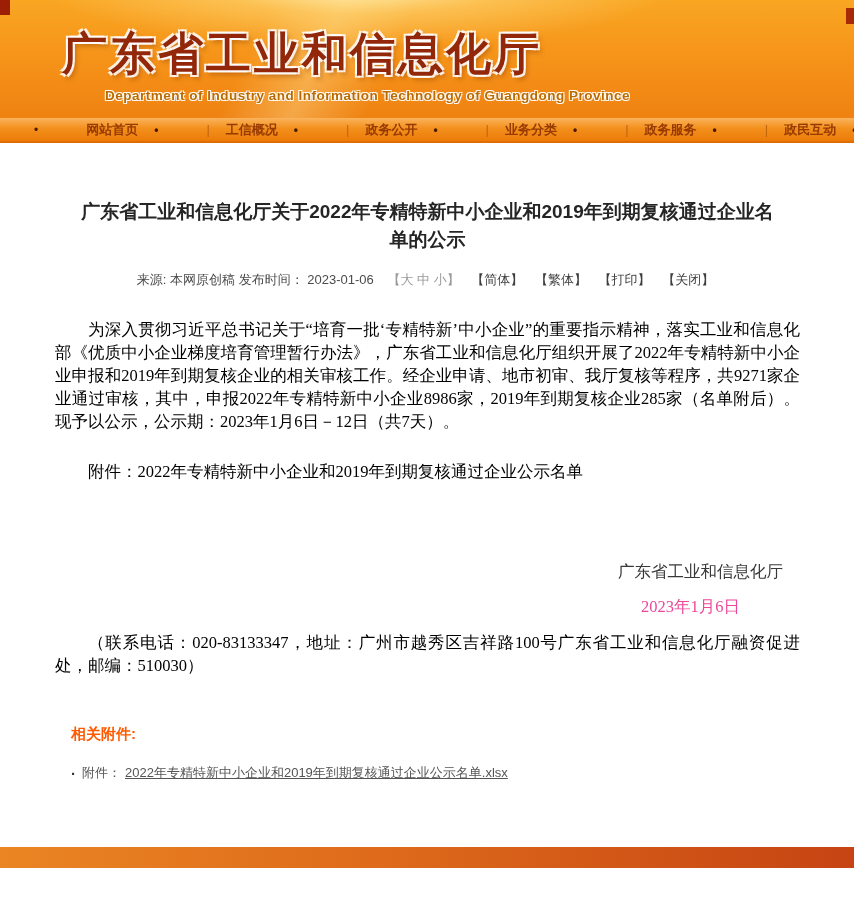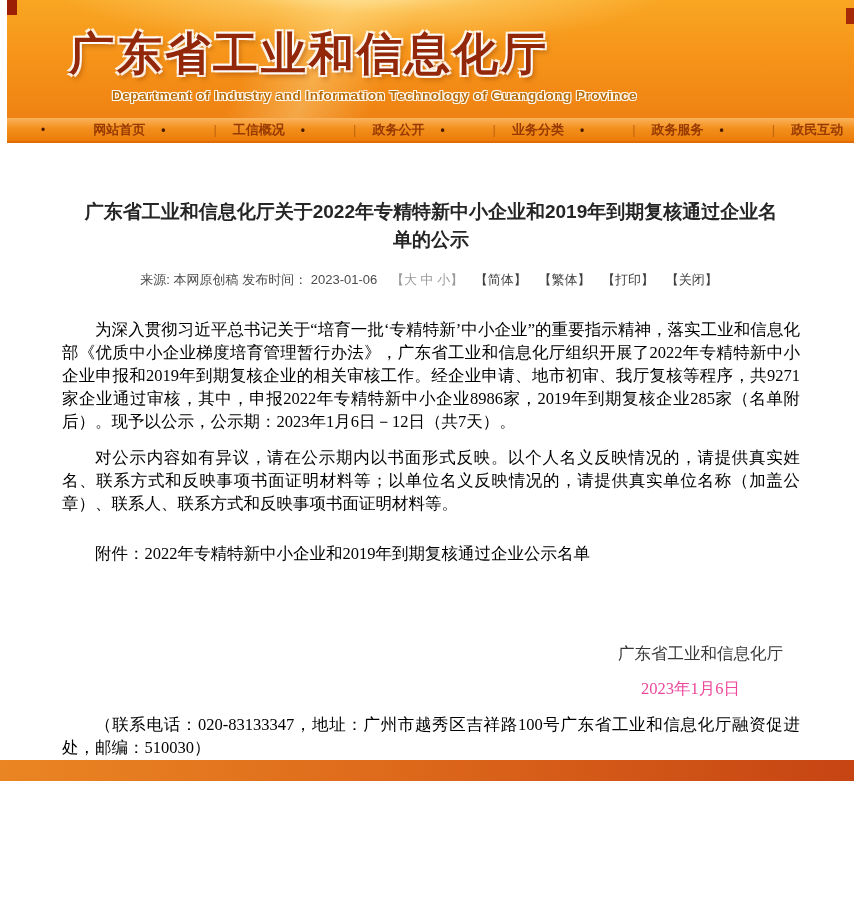--- a/index.html
+++ b/index.html
@@ -1,18 +1,18 @@
 <!DOCTYPE html>
 <html><head>
 <meta charset="utf-8">
 <style>
   * { margin:0; padding:0; box-sizing:border-box; }
   html,body { background:#fff; }
   body { font-family:"Liberation Sans","DejaVu Sans",sans-serif; }
-  .page { position:relative; width:854px; height:781px; margin:0 auto; background:#fff; overflow:hidden;padding-left:7px; }
+  .page { position:relative; width:854px; height:868px; margin:0 auto; background:#fff; overflow:hidden; }
 
   
   .site-header {
     position:relative; height:118px;
     background:
       radial-gradient(ellipse 60% 90% at 42% -15%, rgba(255,245,190,.95) 0%, rgba(255,215,120,.55) 30%, rgba(250,160,40,0) 62%),
       linear-gradient(115deg, rgba(255,255,255,0) 30%, rgba(255,235,170,.35) 38%, rgba(255,255,255,0) 46%),
       linear-gradient(180deg,#F9A623 0%,#F59118 55%,#EF8212 100%);
   }
   .corner-mark-left { position:absolute; left:0; top:0; width:10px; height:15px; background:#9C1F05; }
@@ -125,21 +125,20 @@
     <div class="article-meta">
       <span class="meta-info">来源: 本网原创稿 发布时间： 2023-01-06</span>
       <span class="meta-btn size-group">【大 中 小】</span>
       <span class="meta-btn">【简体】</span>
       <span class="meta-btn">【繁体】</span>
       <span class="meta-btn">【打印】</span>
       <span class="meta-btn">【关闭】</span>
     </div>
 
     <p class="body-p p-first">为深入贯彻习近平总书记关于“培育一批‘专精特新’中小企业”的重要指示精神，落实工业和信息化部《优质中小企业梯度培育管理暂行办法》，广东省工业和信息化厅组织开展了2022年专精特新中小企业申报和2019年到期复核企业的相关审核工作。经企业申请、地市初审、我厅复核等程序，共9271家企业通过审核，其中，申报2022年专精特新中小企业8986家，2019年到期复核企业285家（名单附后）。现予以公示，公示期：2023年1月6日－12日（共7天）。</p>
-    <p class="body-p p-second">对公示内容如有异议，请在公示期内以书面形式反映。以个人名义反映情况的，请提供真实姓名、联系方式和反映事项书面证明材料等；以单位名义反映情况的，请提供真实单位名称（加盖公章）、联系人、联系方式和反映事项书面证明材料等。</p>
     <p class="body-p attachment-line">附件：2022年专精特新中小企业和2019年到期复核通过企业公示名单</p>
 
     <div class="sig-org">广东省工业和信息化厅</div>
     <div class="sig-date">2023年1月6日</div>
 
     <p class="body-p contact-p">（联系电话：020-83133347，地址：广州市越秀区吉祥路100号广东省工业和信息化厅融资促进处，邮编：510030）</p>
 
     <div class="related-section">
       <div class="related-heading">相关附件:</div>
       <div class="related-item">

